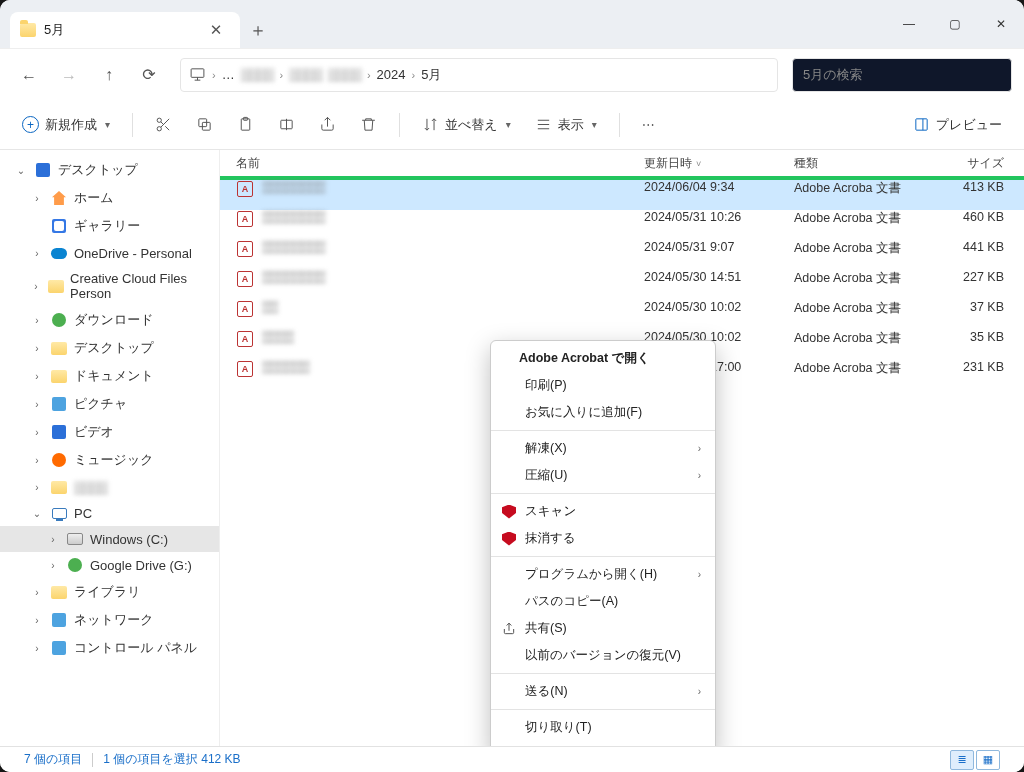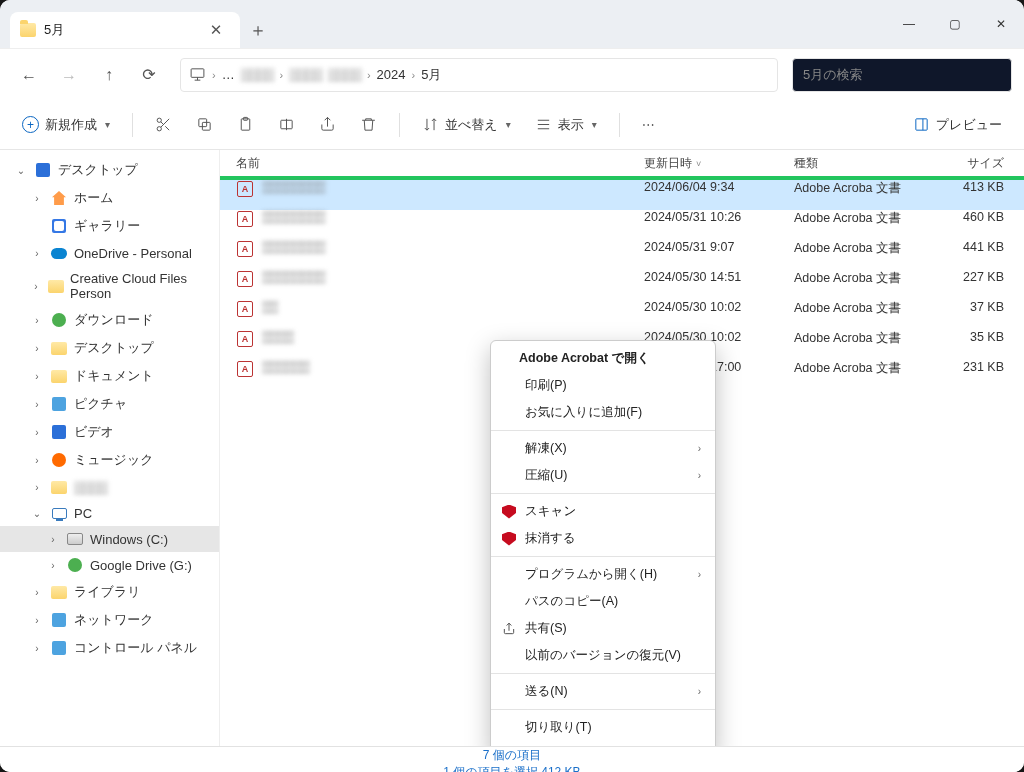--- a/index.html
+++ b/index.html
@@ -64,21 +64,21 @@
   
   .context-menu { position:absolute; left: 270px; top: 190px; width: 226px; background:#fff; border:1px solid #ccc; border-radius:6px; box-shadow: 0 8px 24px rgba(0,0,0,0.25); padding: 4px 0; font-size:12.5px; z-index: 50;}
   .cm-item { display:flex; align-items:center; padding: 5px 14px 5px 34px; color:#222; position:relative;}
   .cm-item.bold { font-weight:600;padding-left:28px; }
   .cm-item .arrow { margin-left:auto; font-size:10px; color:#666; }
   .cm-item .cm-ico { position:absolute; left:10px; width:16px; height:16px; display:flex; align-items:center; justify-content:center; }
   .cm-sep { height:1px; background:#e3e3e3; margin:4px 0;}
   .mcafee { width:14px; height:14px; background:#c60b1f; display:inline-block; clip-path: polygon(50% 0, 100% 20%, 100% 60%, 50% 100%, 0 60%, 0 20%);}
 
   
-  .status { height:26px; border-top:1px solid #e2e2e2; display:flex; align-items:center; padding:0 24px; font-size:12px; color:#1a6fc9; background:#fff;flex-direction:column;}
+  .status { height:26px; border-top:1px solid #e2e2e2; display:flex; align-items:center; padding:0 24px; font-size:12px; color:#1a6fc9; background:#fff;}
   .status .s-sep { width:1px; height:14px; background:#ccc; margin:0 10px;}
   .view-toggle { margin-left:auto; display:flex; gap:2px;}
   .vt-btn { width:24px; height:20px; border:1px solid #8fb8dd; display:flex; align-items:center; justify-content:center; font-size:11px; border-radius:2px;}
   .vt-btn.active { background:#dfeefc;}
 
   
   .ico-folder { width:16px; height:13px; background:linear-gradient(#ffe9a6,#fbd46d); border-radius:2px;}
   .ico-blue { width:14px; height:14px; background:#4da3e0; border-radius:2px;}
   .ico-green { width:14px; height:14px; background:#4caf50; border-radius:50%;}
   .ico-onedrive { width:16px; height:11px; background:#0a84d1; border-radius:6px 6px 6px 6px;}

